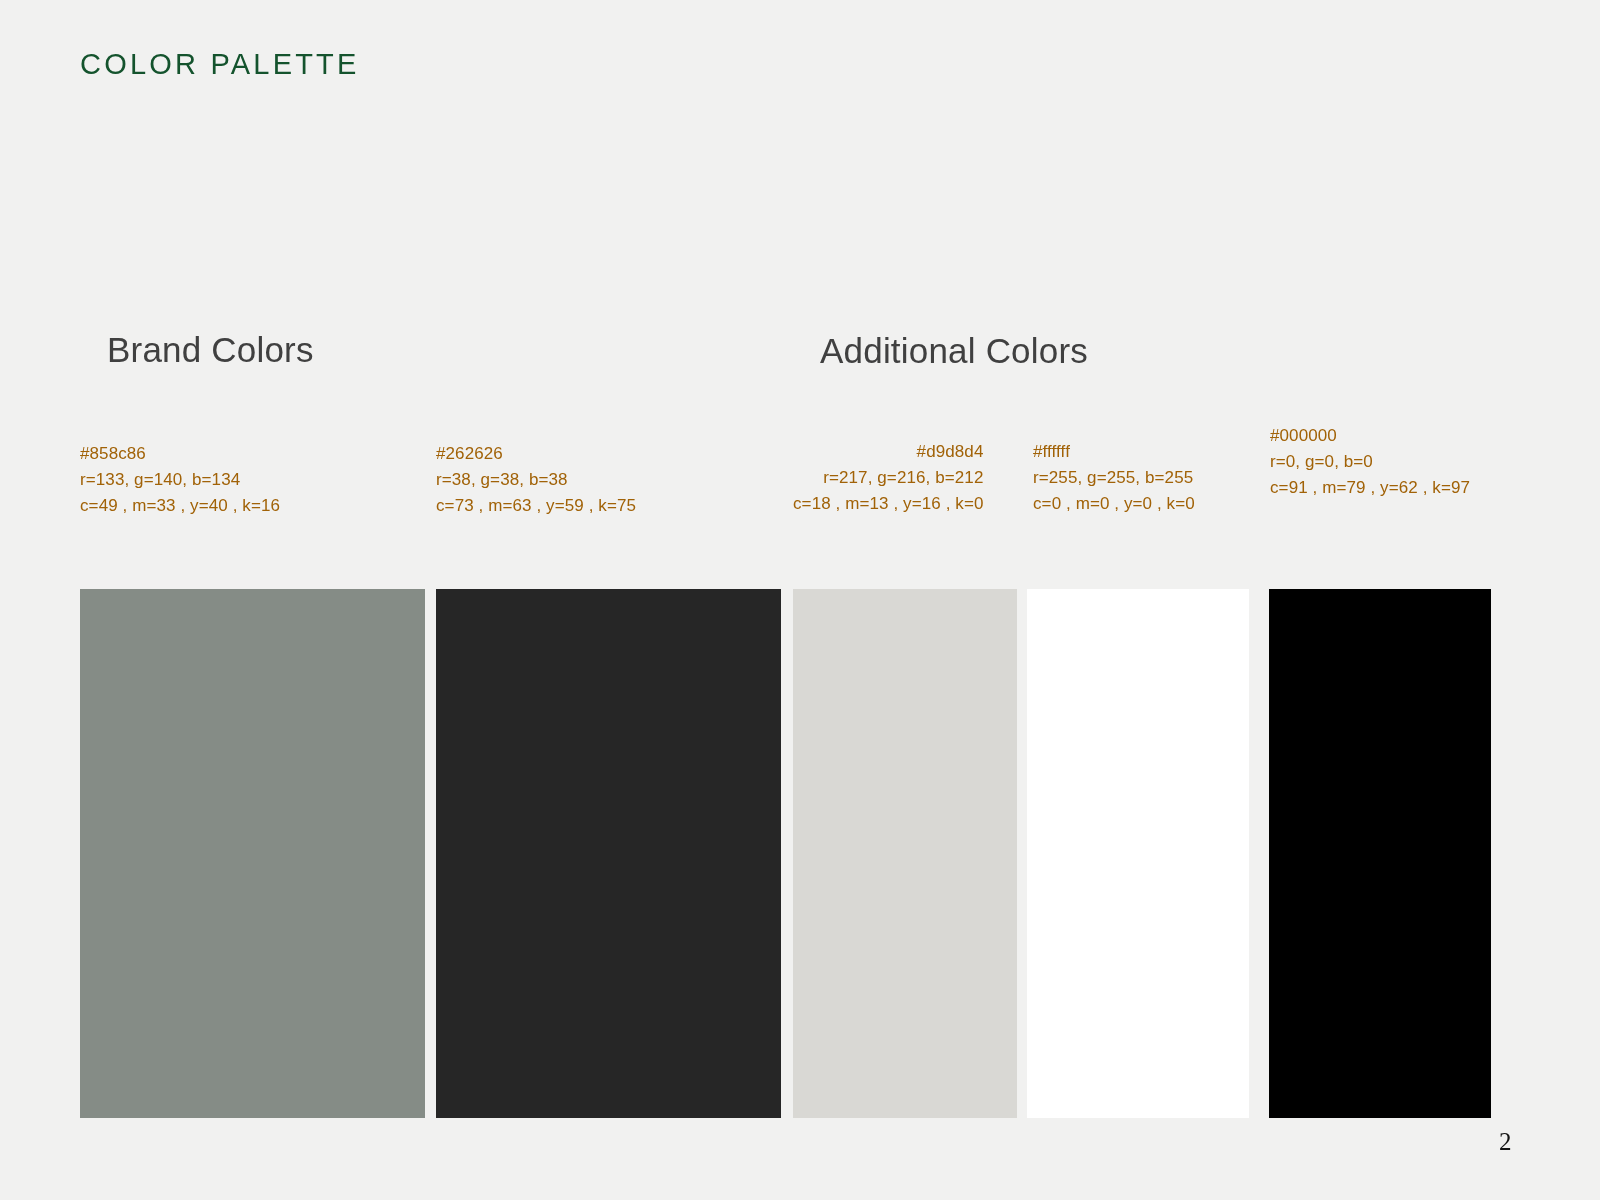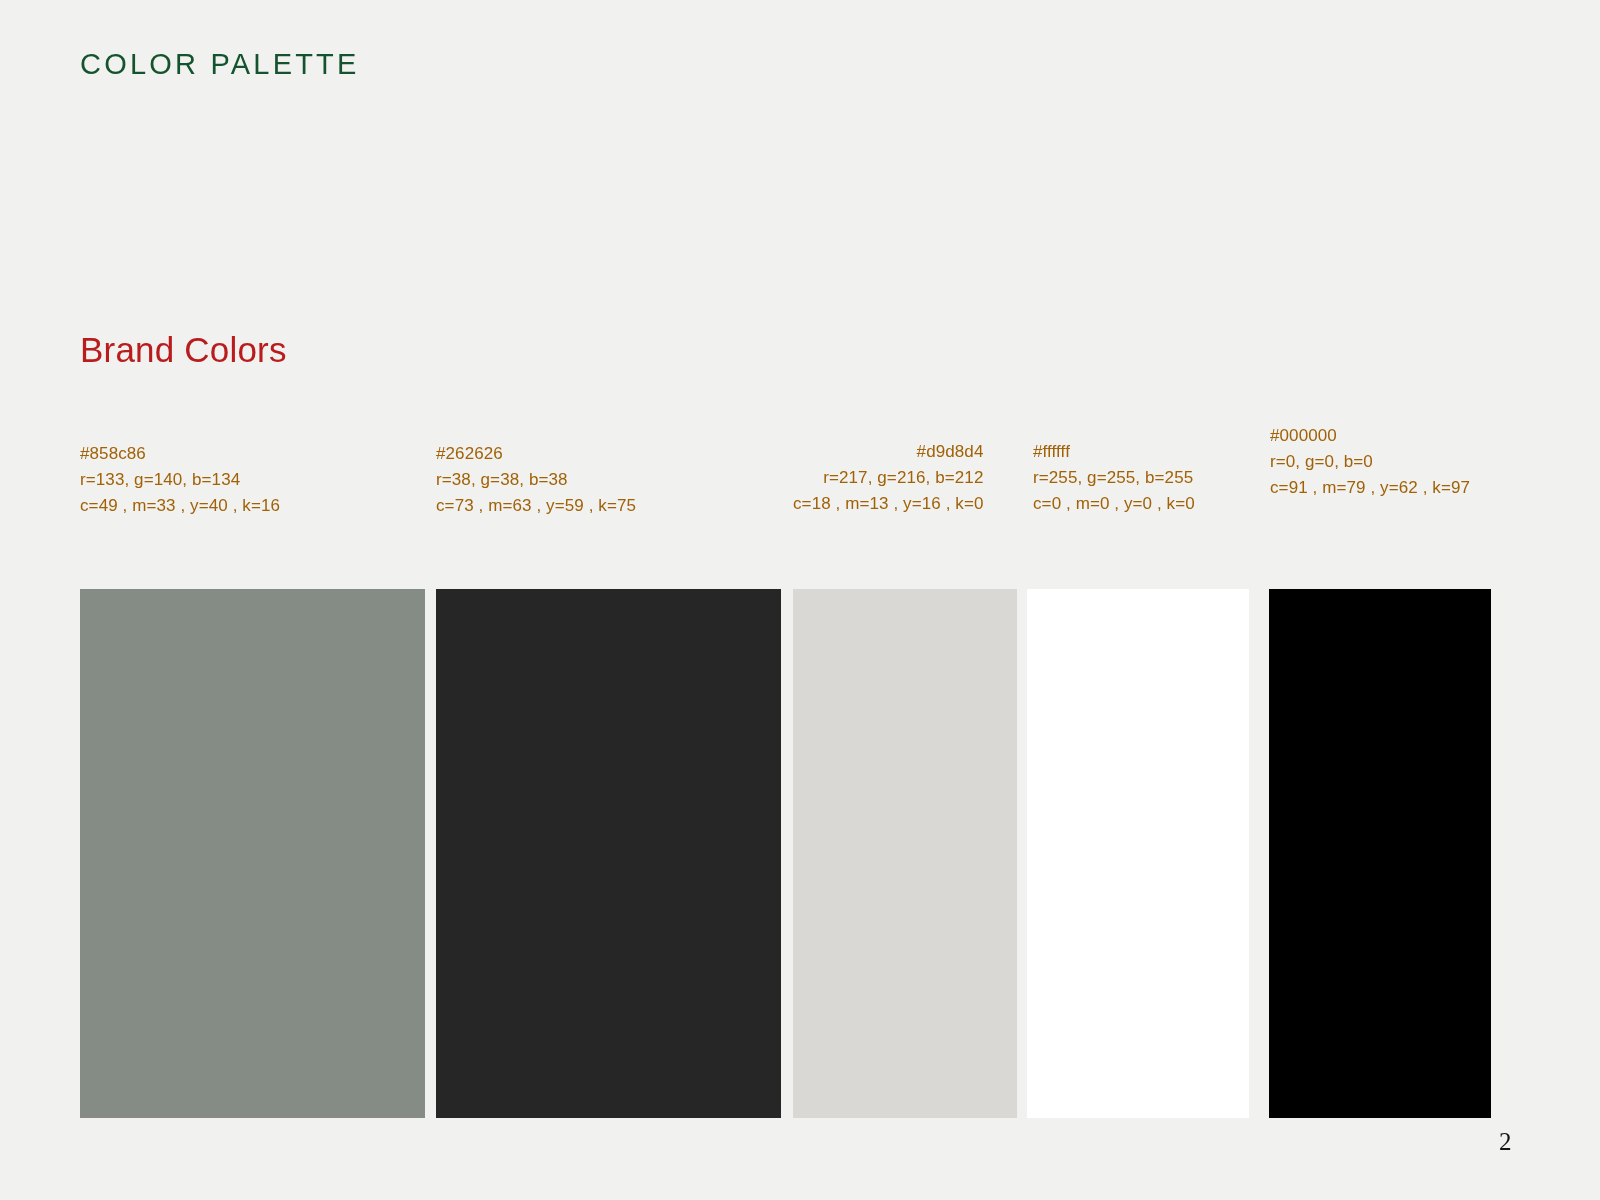--- a/index.html
+++ b/index.html
@@ -34,22 +34,23 @@
     color: #14532d;
     white-space: nowrap;
   }
 
   
   .section-heading {
     position: absolute;
     font-size: 35px;
     font-weight: 300;
     letter-spacing: 0.2px;
-    color: #b91c1c;
+    color: #404040;
     white-space: nowrap;
+    margin-left: 27px;
   }
   .section-heading.brand      { left: 80px;  top: 330px; }
   .section-heading.additional { left: 793px; top: 331px; }
 
   
   .spec {
     position: absolute;
     font-size: 17px;
     font-weight: 400;
     line-height: 26px;
@@ -99,20 +100,21 @@
   }
 </style>
 </head>
 <body style="background: rgb(241, 241, 240);">
 
 <div class="slide">
 
   <div class="slide-title">COLOR PALETTE</div>
 
   <div class="section-heading brand">Brand Colors</div>
+  <div class="section-heading additional">Additional Colors</div>
 
   <div class="spec s0">
     <span class="hex">#858c86</span>
     <span class="rgb">r=133, g=140, b=134</span>
     <span class="cmyk">c=49 , m=33 , y=40 , k=16</span>
   </div>
   <div class="spec s1">
     <span class="hex">#262626</span>
     <span class="rgb">r=38, g=38, b=38</span>
     <span class="cmyk">c=73 , m=63 , y=59 , k=75</span>

